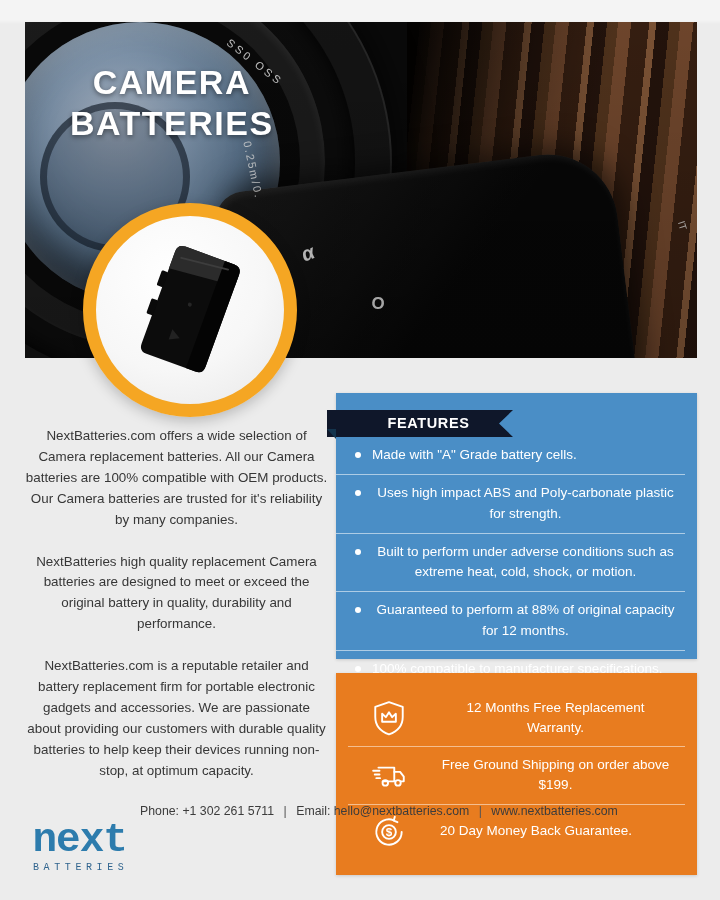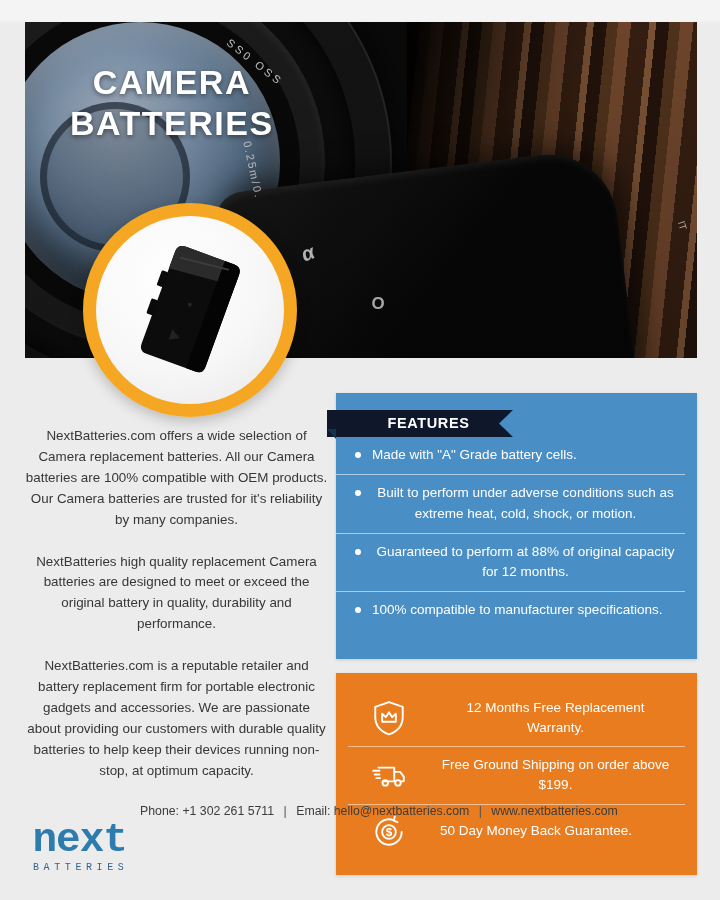--- a/index.html
+++ b/index.html
@@ -128,20 +128,24 @@
   <div class="features-box">
     <div class="ribbon">FEATURES</div>
     <div class="ribbon-fold"></div>
     <div class="feature-list">
       <div class="feature-item">
         <span class="feature-dot"></span>
         <span class="feature-text">Made with "A" Grade battery cells.</span>
       </div>
       <div class="feature-item">
         <span class="feature-dot"></span>
+        <span class="feature-text">Uses high impact ABS and Poly-carbonate plastic for strength.</span>
+      </div>
+      <div class="feature-item">
+        <span class="feature-dot"></span>
         <span class="feature-text">Built to perform under adverse conditions such as extreme heat, cold, shock, or motion.</span>
       </div>
       <div class="feature-item">
         <span class="feature-dot"></span>
         <span class="feature-text">Guaranteed to perform at 88% of original capacity for 12 months.</span>
       </div>
       <div class="feature-item">
         <span class="feature-dot"></span>
         <span class="feature-text">100% compatible to manufacturer specifications.</span>
       </div>
@@ -174,21 +178,21 @@
     </div>
     <div class="benefit-row">
       <span class="benefit-icon">
         <svg viewBox="0 0 36 36" fill="none" stroke="#fff" stroke-width="1.8" stroke-linecap="round" stroke-linejoin="round">
           <path d="M30 18 A12 12 0 1 1 22.5 6.9"></path>
           <path d="M23.5 3.5 L22.5 7.2 L26 8.7"></path>
           <circle cx="18" cy="18" r="6.5"></circle>
           <text x="18" y="21.8" text-anchor="middle" font-size="11" font-weight="bold" fill="#fff" stroke="none" font-family="inherit">$</text>
         </svg>
       </span>
-      <span class="benefit-text">50 Day Money Back Guarantee.</span>
+      <span class="benefit-text">20 Day Money Back Guarantee.</span>
     </div>
   </div>
 
   <div class="logo">
     <div class="logo-main">next</div>
     <div class="logo-sub">BATTERIES</div>
   </div>
   <div class="contact">
     <span>Phone: +1 302 261 5711</span>
     <span class="sep">|</span>

